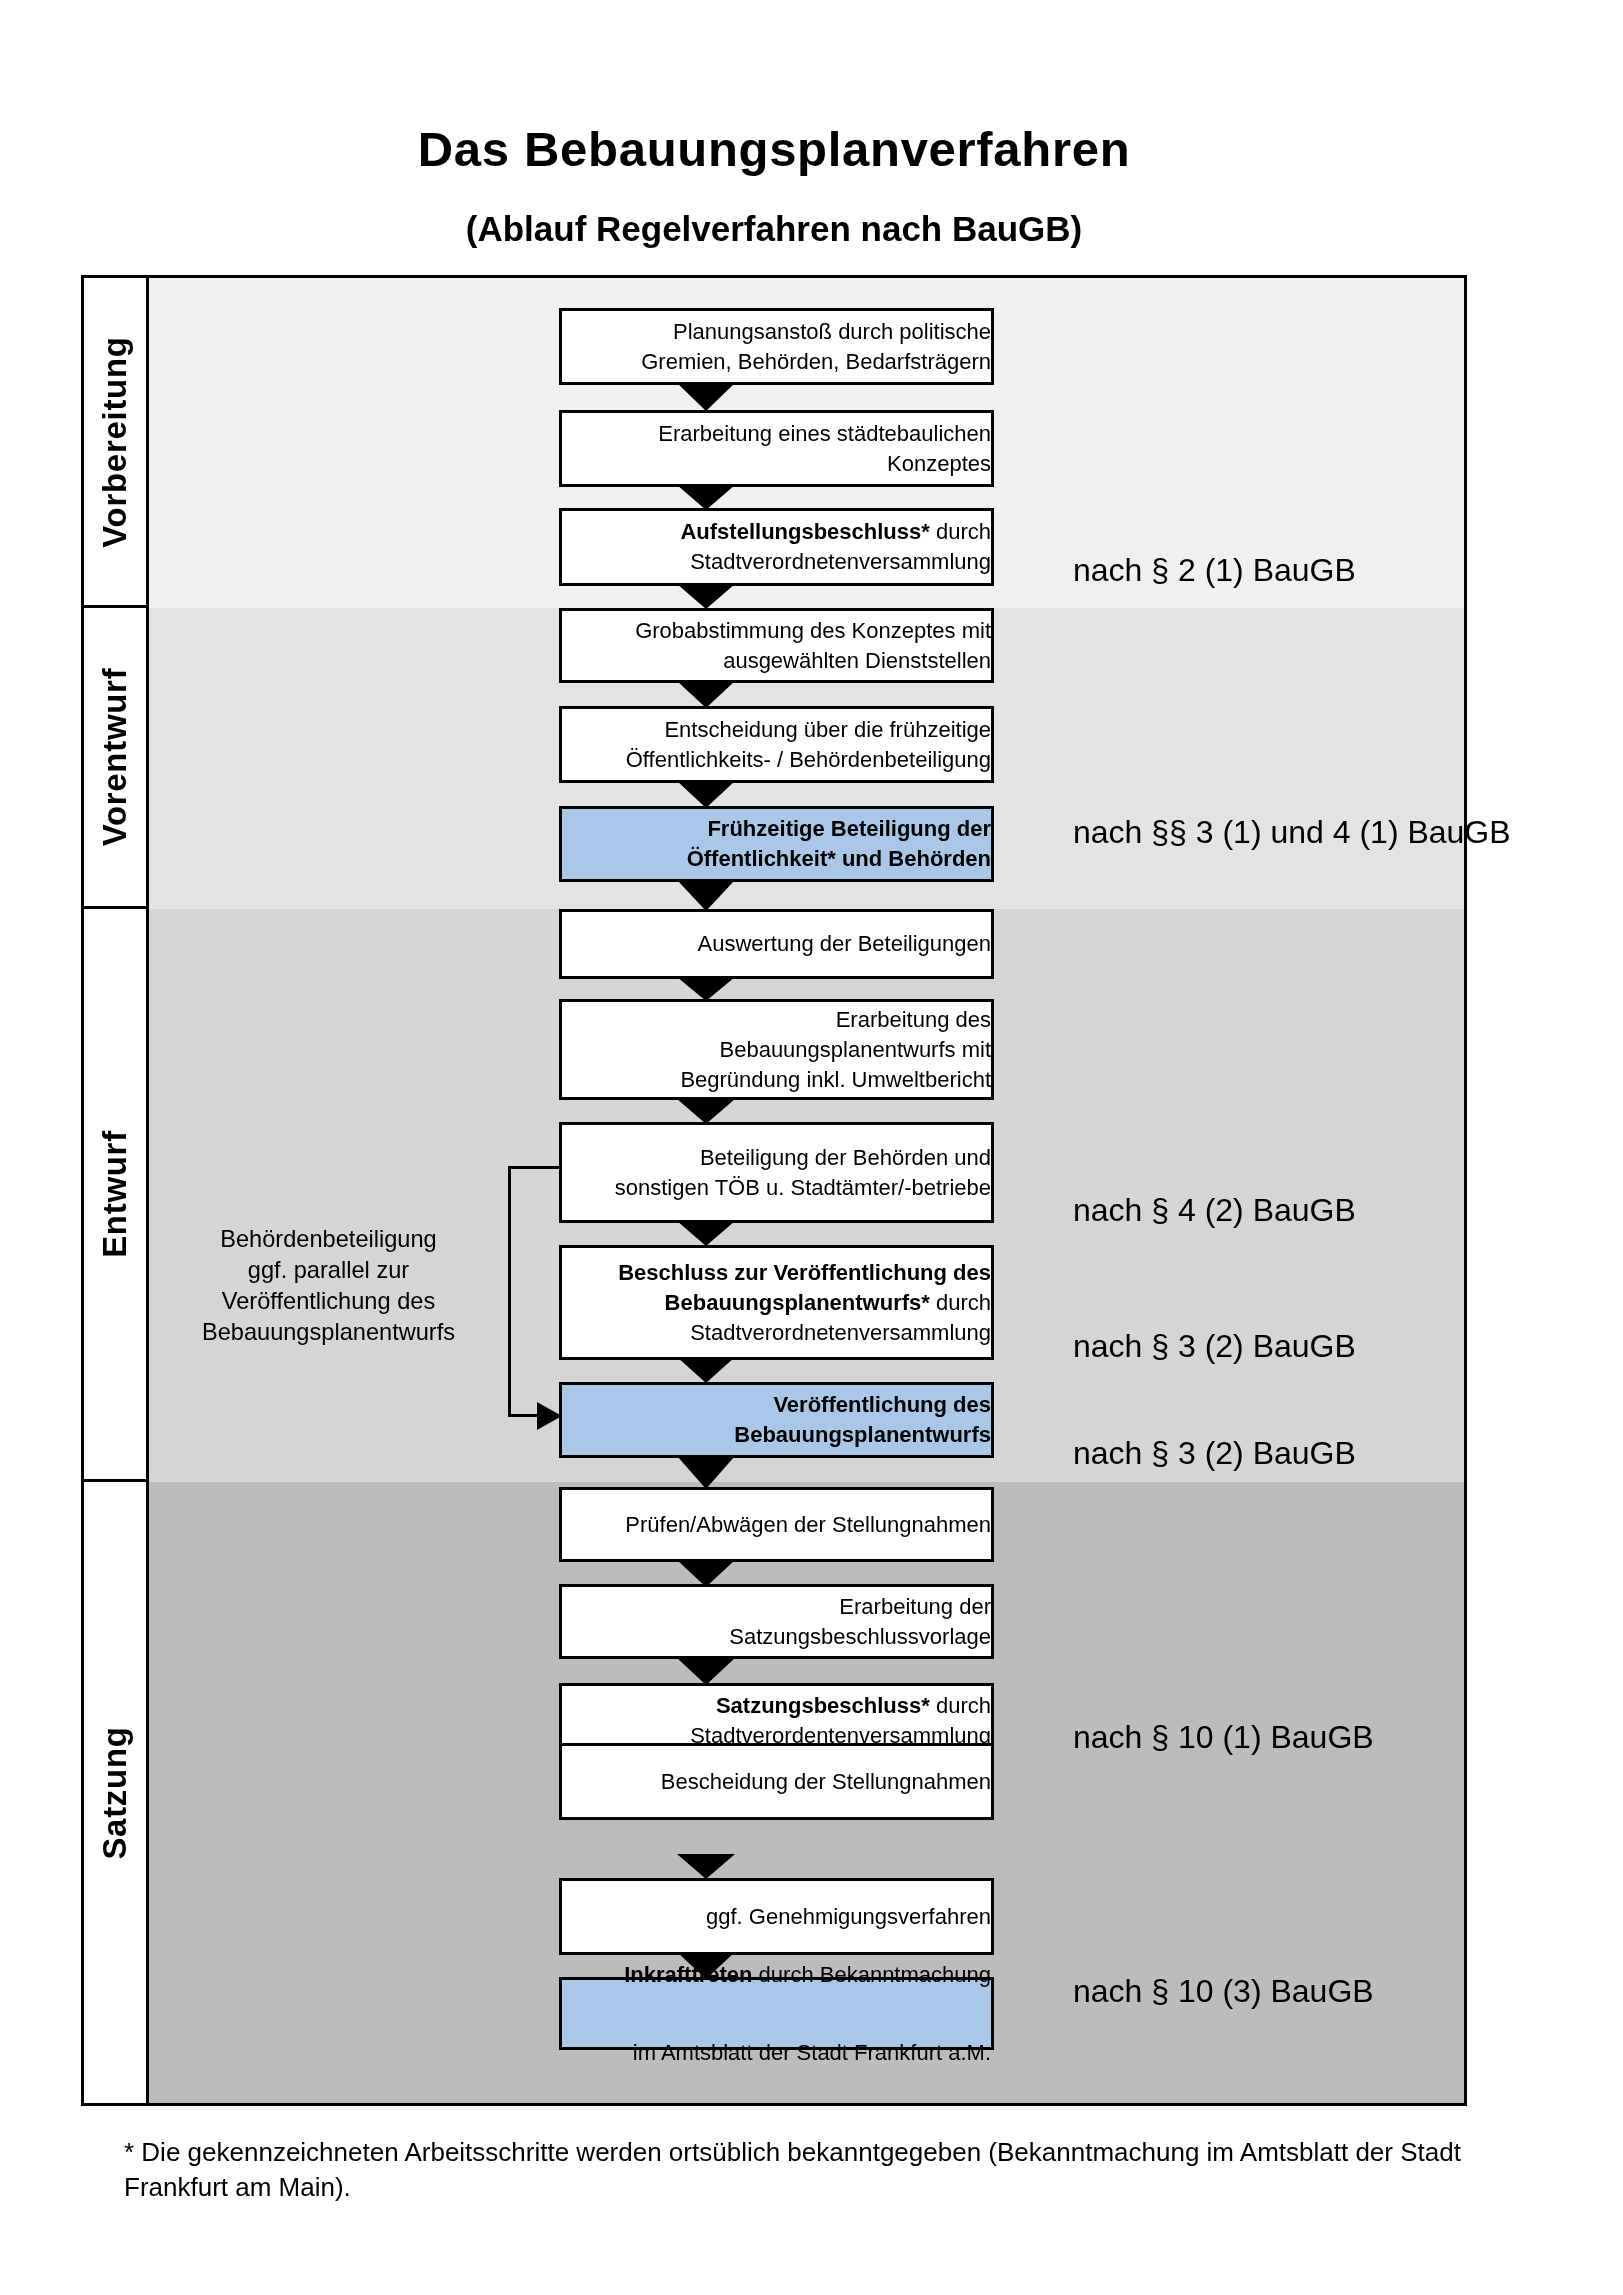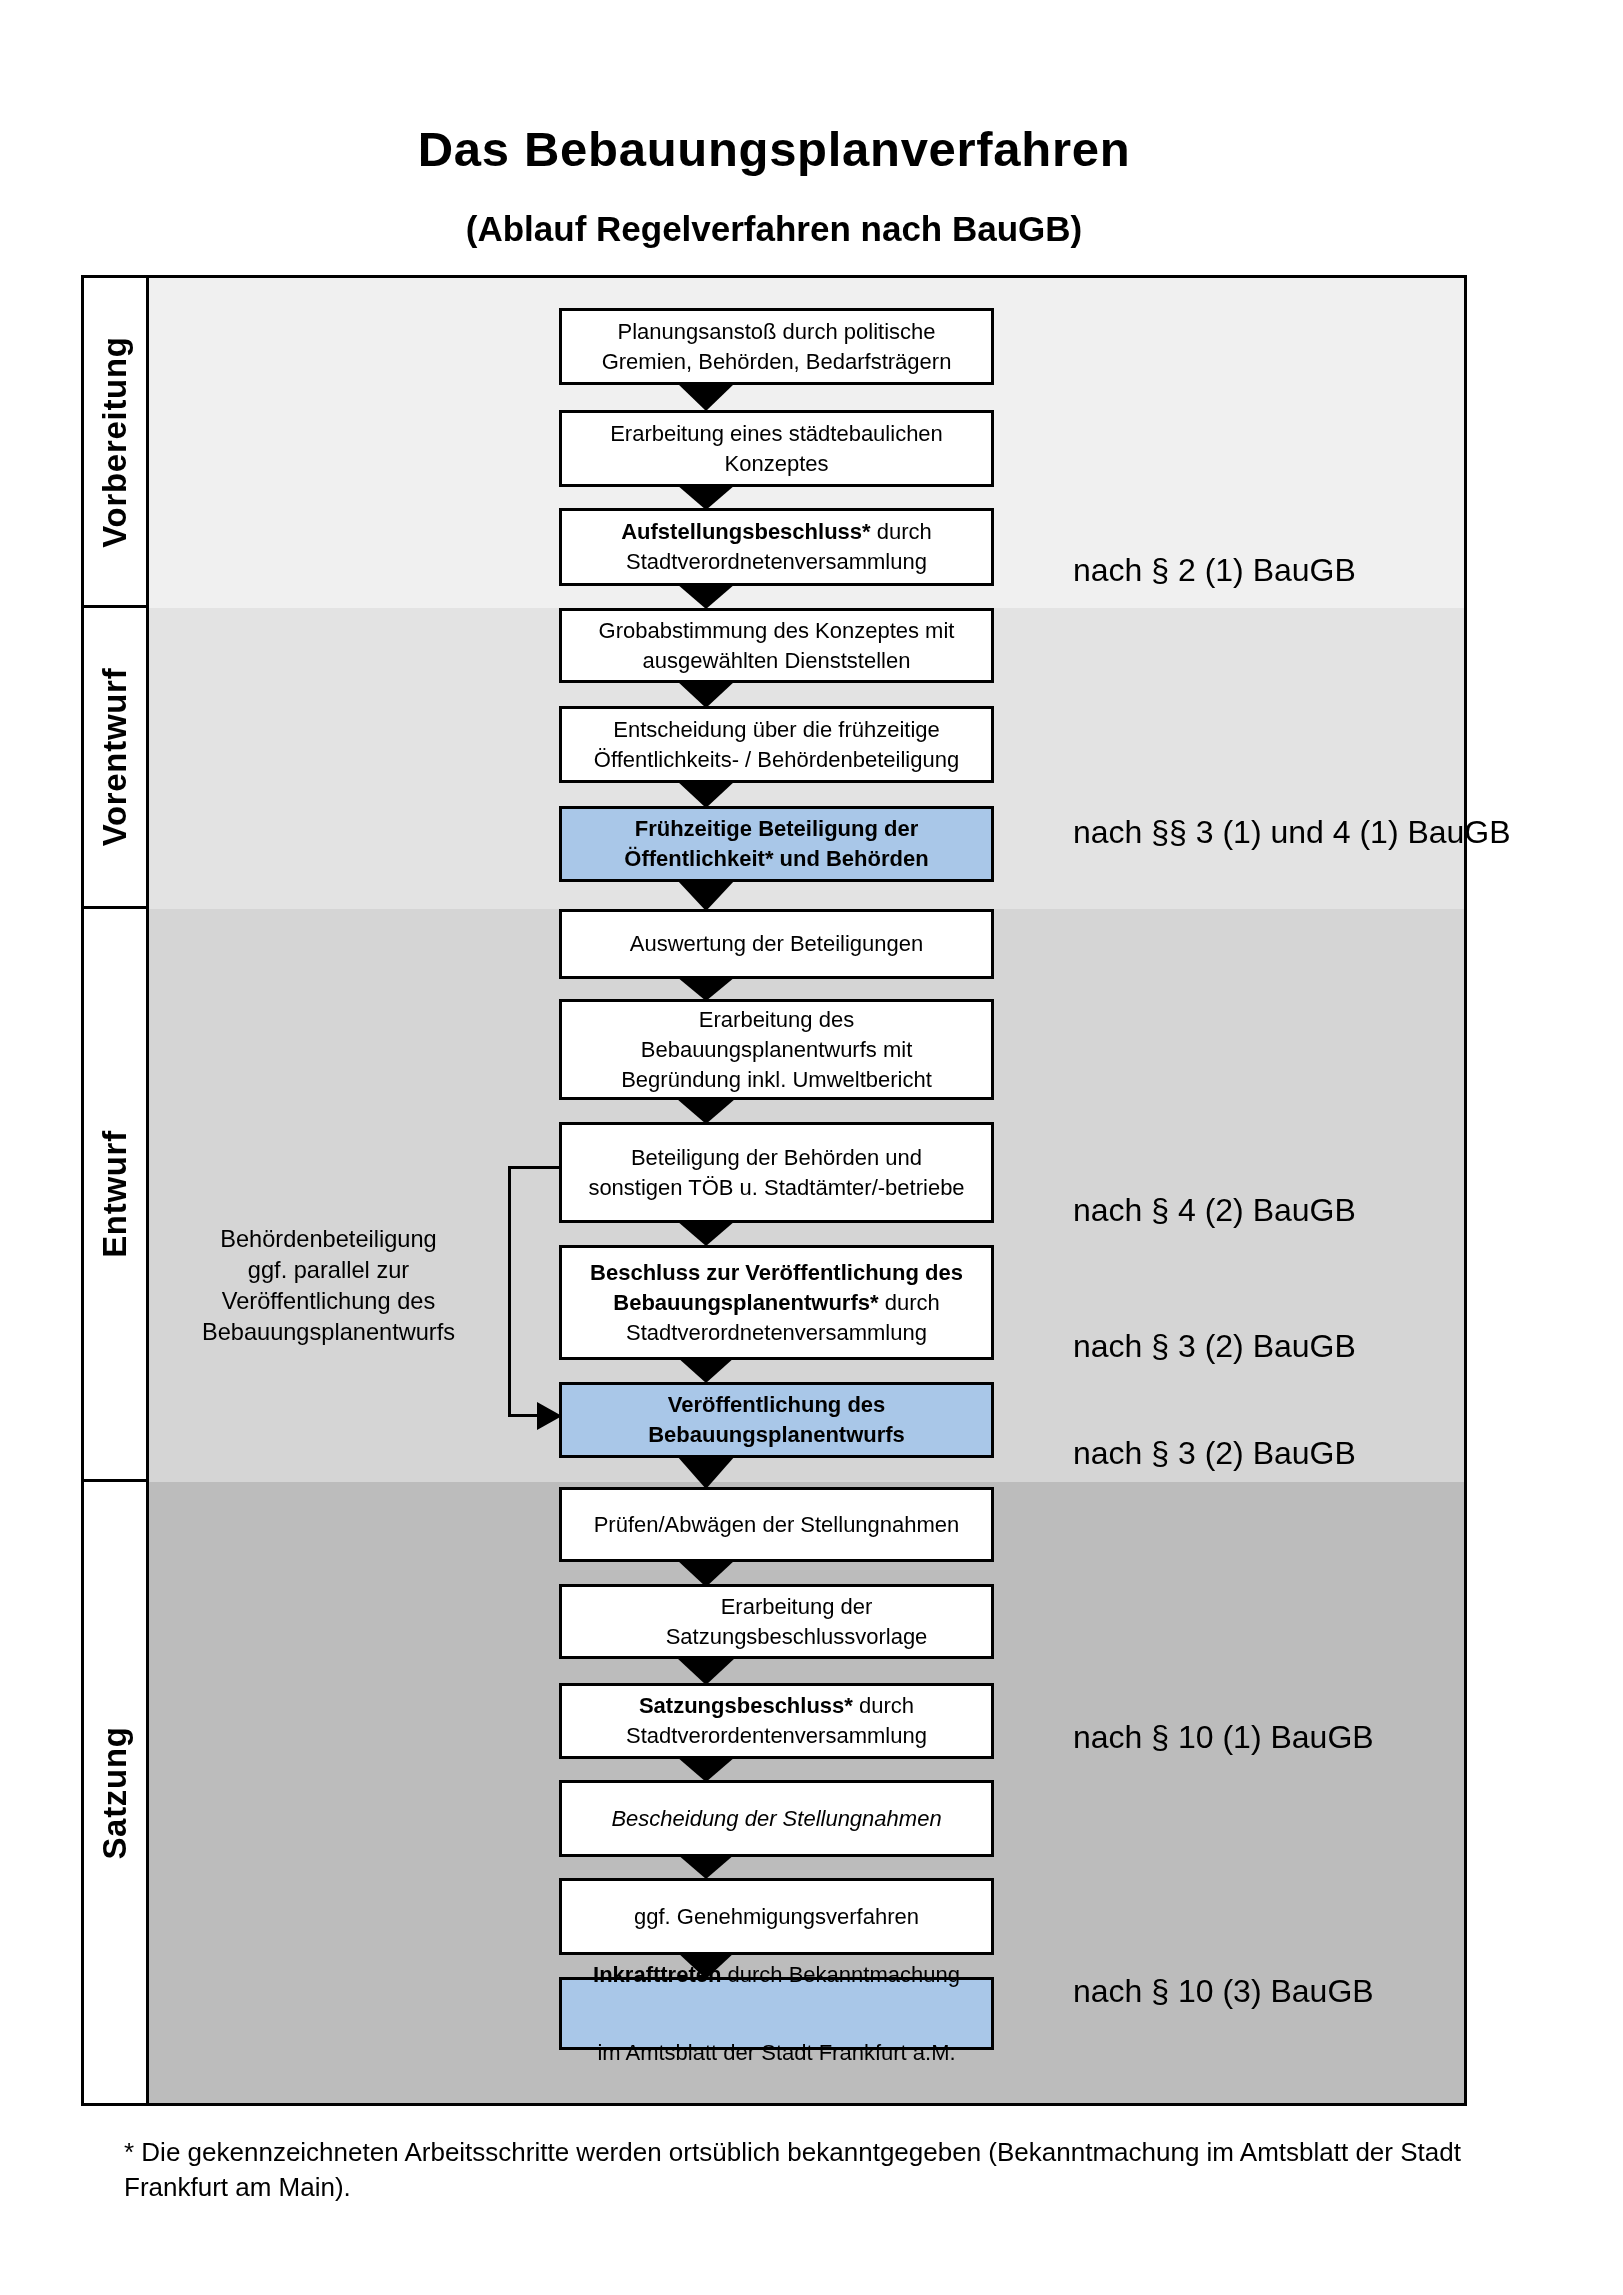--- a/index.html
+++ b/index.html
@@ -21,21 +21,21 @@
   .pcell{display:flex;align-items:center;justify-content:center;box-sizing:border-box;
          border-bottom:3.9px solid #000;}
   .pcell:last-child{border-bottom:none;flex:1 1 auto;}
   .vlabel{transform:rotate(-90deg);font-weight:bold;font-size:33px;white-space:nowrap;letter-spacing:0.7px;}
   
   .strips{position:absolute;left:65px;right:0;top:0;bottom:0;display:flex;flex-direction:column;z-index:0;}
   .strip{width:100%;}
   
   .fbox{position:absolute;left:475px;width:435px;border:3.9px solid #000;background:#fff;
         box-sizing:border-box;display:flex;flex-direction:column;justify-content:center;
-        align-items:center;text-align:center;font-size:22px;line-height:30px;z-index:3;}
+        align-items:flex-end;text-align:center;font-size:22px;line-height:30px;z-index:3;}
   .fline{white-space:nowrap;}
   .bold{font-weight:bold;}
   .arrow{position:absolute;left:593px;width:0;height:0;z-index:3;
         border-left:29.5px solid transparent;border-right:29.5px solid transparent;
         border-top:23.6px solid #000;}
   .ref{position:absolute;left:989px;font-size:32px;white-space:nowrap;z-index:3;}
   
   .note{position:absolute;left:48px;top:946px;width:393px;text-align:center;
         font-size:23.6px;line-height:31px;z-index:3;}
   .bracket-v{position:absolute;left:424px;top:888px;width:3.3px;height:251px;background:#000;z-index:3;}
@@ -147,21 +147,21 @@
           <div class="fline"><span>Erarbeitung der</span></div>
           <div class="fline"><span>Satzungsbeschlussvorlage</span></div>
         </div>
         <div class="arrow" style="top: 1380px; border-top-width: 27px;"></div>
         <div class="fbox" style="top: 1405px; height: 76px;">
           <div class="fline"><span class="bold">Satzungsbeschluss*</span><span> durch</span></div>
           <div class="fline"><span>Stadtverordentenversammlung</span></div>
         </div>
         <div class="arrow" style="top: 1479px; border-top-width: 25px;"></div>
         <div class="ref" style="top: 1441px;">nach § 10 (1) BauGB</div>
-        <div class="fbox" style="top: 1502px; height: 77px; font-style: italic;">
+        <div class="fbox" style="top: 1465px; height: 77px;">
           <div class="fline"><span>Bescheidung der Stellungnahmen</span></div>
         </div>
         <div class="arrow" style="top: 1576px; border-top-width: 25.5px;"></div>
         <div class="fbox" style="top: 1600px; height: 77px;">
           <div class="fline"><span>ggf. Genehmigungsverfahren</span></div>
         </div>
         <div class="arrow" style="top: 1674px; border-top-width: 27px;"></div>
         <div class="fbox" style="top: 1699px; height: 73px; background: rgb(169, 199, 232); gap: 48px;">
           <div class="fline"><span class="bold">Inkrafttreten</span><span> durch Bekanntmachung</span></div>
           <div class="fline"><span>im Amtsblatt der Stadt Frankfurt a.M.</span></div>

